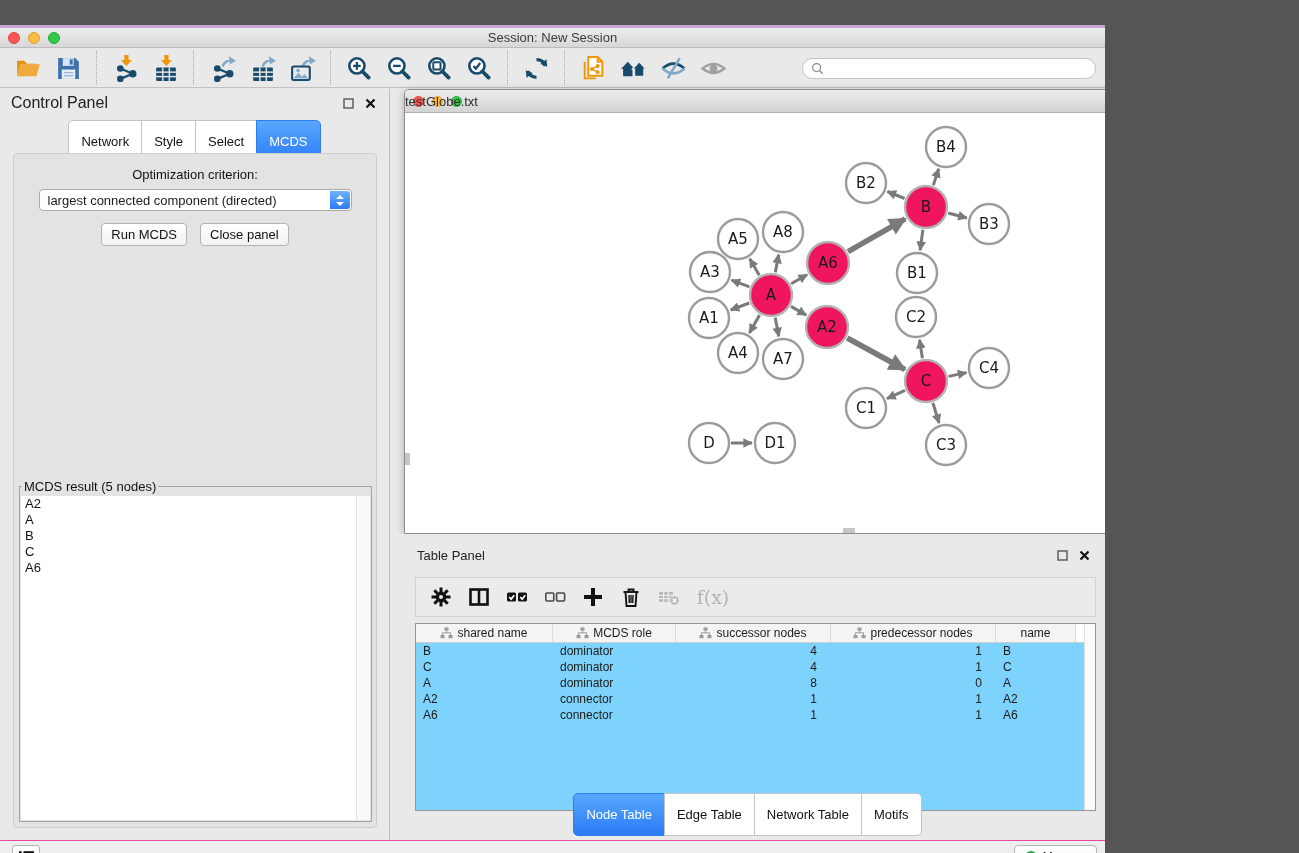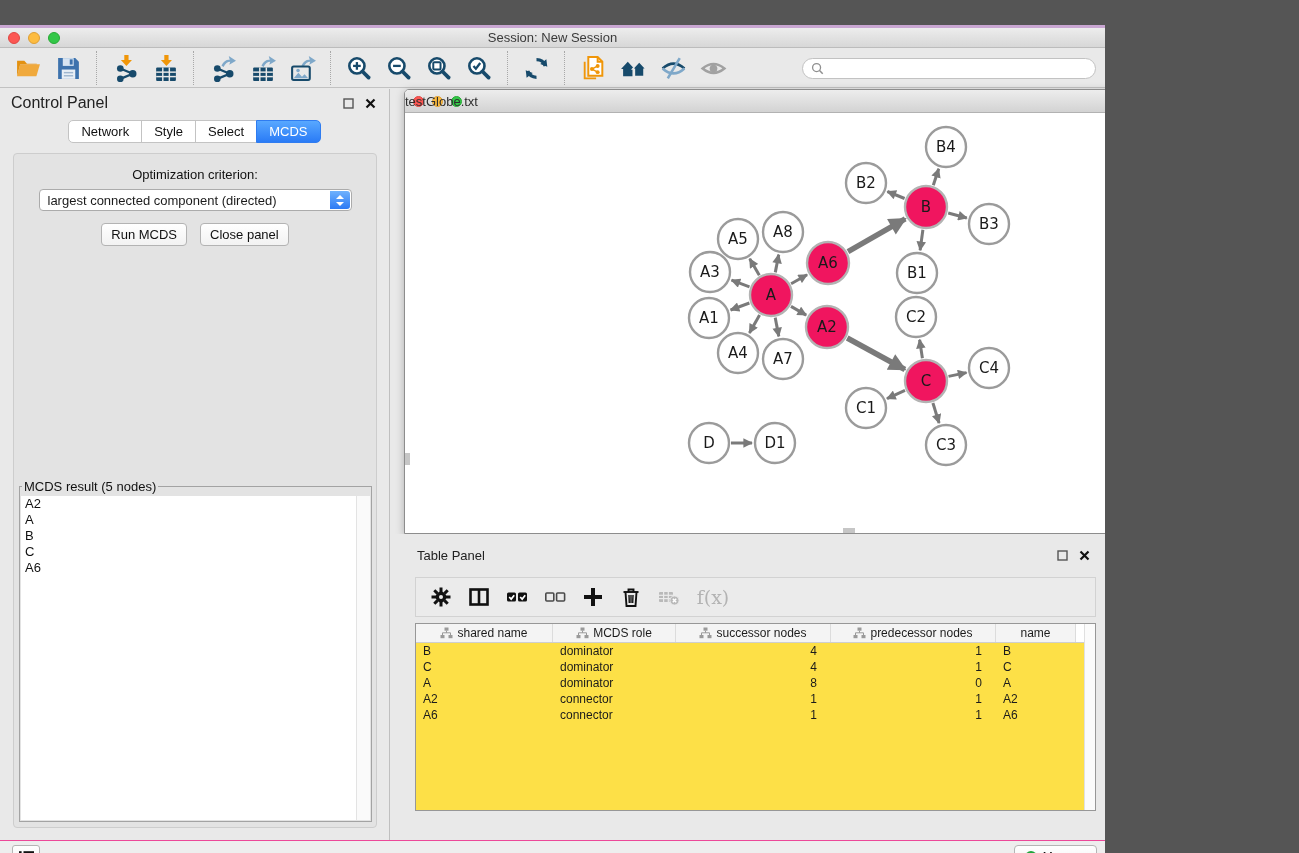--- a/index.html
+++ b/index.html
@@ -38,21 +38,21 @@
 
   
   .control-panel { position:absolute; left:0; top:64px; width:390px; bottom:38px;
                    background:#e9e9e9; border-right:1px solid #bfbfbf; }
   .cp-header { display:flex; align-items:center; height:28px; padding:0 11px; }
   .cp-header .ph-title { font-size:16px; color:#222; flex:1; }
   .ph-btn { background:none; border:none; width:16px; height:16px; margin-left:6px;
             display:flex; align-items:center; justify-content:center; }
   .segrow { position:absolute; left:0; right:0; display:flex; justify-content:center; }
   .cp-tabs { top:31px; }
-  .seg { font-size:13px; padding:3px 12px; background:#fff; border:1px solid #c3c3c3;
+  .seg { font-size:13px; padding:13px 12px; background:#fff; border:1px solid #c3c3c3;
          margin-left:-1px; color:#111; cursor:default; font-family:inherit; }
   .seg:first-child { border-radius:5px 0 0 5px; margin-left:0; }
   .seg:last-child { border-radius:0 5px 5px 0; }
   .seg.active { background:linear-gradient(#58a8ff,#2a7bf6); border-color:#2f7cf0; color:#fff; }
   .cp-content { position:absolute; left:13px; right:12px; top:64px; bottom:12px;
                 background:#e3e3e3; border:1px solid #cdcdcd; border-radius:4px; }
   .opt-label { text-align:center; margin-top:13px; font-size:13px; color:#111; }
   .cp-select { margin:7px auto 0; width:313px; height:22px; background:#fff; border:1px solid #ababab;
                border-radius:4px; display:flex; align-items:center; font-size:13px; padding-left:8px;
                position:relative; }
@@ -92,21 +92,21 @@
   .table-panel { position:absolute; left:390px; right:0; top:509px; bottom:38px; background:#e9e9e9; }
   .tp-header { position:absolute; top:11px; left:27px; right:13px; height:20px; display:flex; align-items:center; }
   .tp-header .ph-title { font-size:13px; color:#222; flex:1; }
   .tp-toolbar { position:absolute; top:43px; left:25px; right:9px; height:40px;
                 background:#ebebeb; border:1px solid #d2d2d2; display:flex; align-items:center;
                 gap:7px; padding-left:9px; }
   .ttbtn { width:31px; height:32px; background:none; border:none; display:flex;
            align-items:center; justify-content:center; }
   .ttbtn svg { width:22px; height:22px; }
   .fx { font-family:"DejaVu Serif", serif; font-size:19px; color:#b3b3b3; }
-  .tp-table { position:absolute; top:89px; left:25px; right:9px; bottom:29px; background:#fde047;
+  .tp-table { position:absolute; top:89px; left:25px; right:9px; bottom:29px; background:#7dd3fc;
               border:1px solid #979797; overflow:hidden; }
   .tbl-head { display:grid; background:#f4f4f4; border-bottom:1px solid #cfcfcf; height:19px; }
   .th { display:flex; align-items:center; justify-content:center; gap:4px; font-size:12px;
         color:#1c1c1c; border-right:1px solid #dcdcdc; overflow:hidden; white-space:nowrap; }
   .th.filler { background:#fff; border-right:none; }
   .tbl-row { display:grid; height:16px; }
   .td { font-size:12px; line-height:16px; white-space:nowrap; overflow:hidden; }
   .td.left { text-align:left; padding-left:7px; }
   .td.right { text-align:right; padding-right:14px; }
   .tp-scroll { position:absolute; top:0; bottom:0; right:0; width:11px; background:#fbfbfb;
@@ -665,20 +665,26 @@
             <div class="td left">A6</div>
             <div class="td left">connector</div>
             <div class="td right">1</div>
             <div class="td right">1</div>
             <div class="td left">A6</div>
             <div class="td"></div>
           </div>
         </div>
       <div class="tp-scroll"></div>
     </div>
+    <div class="segrow tp-tabs" style="position:absolute;">
+        <button class="seg active">Node Table</button>
+        <button class="seg">Edge Table</button>
+        <button class="seg">Network Table</button>
+        <button class="seg">Motifs</button>
+      </div>
   </div>
 
   <div class="statusbar">
     <button class="list-btn">
       <svg width="17" height="15" viewBox="0 0 17 15">
         <g fill="#111">
           <rect x="1" y="1.2" width="2.6" height="2.6"></rect>
             <rect x="1" y="6.2" width="2.6" height="2.6"></rect>
             <rect x="1" y="11.2" width="2.6" height="2.6"></rect>
           <rect x="5.5" y="1.2" width="10.5" height="2.6"></rect>

